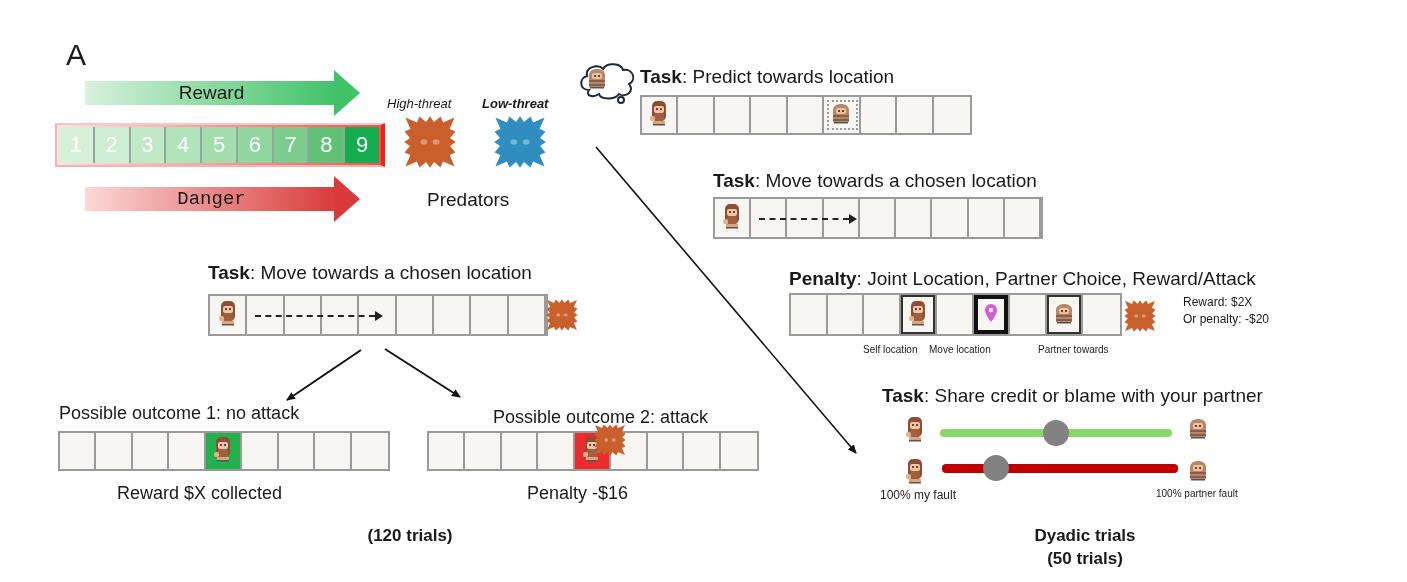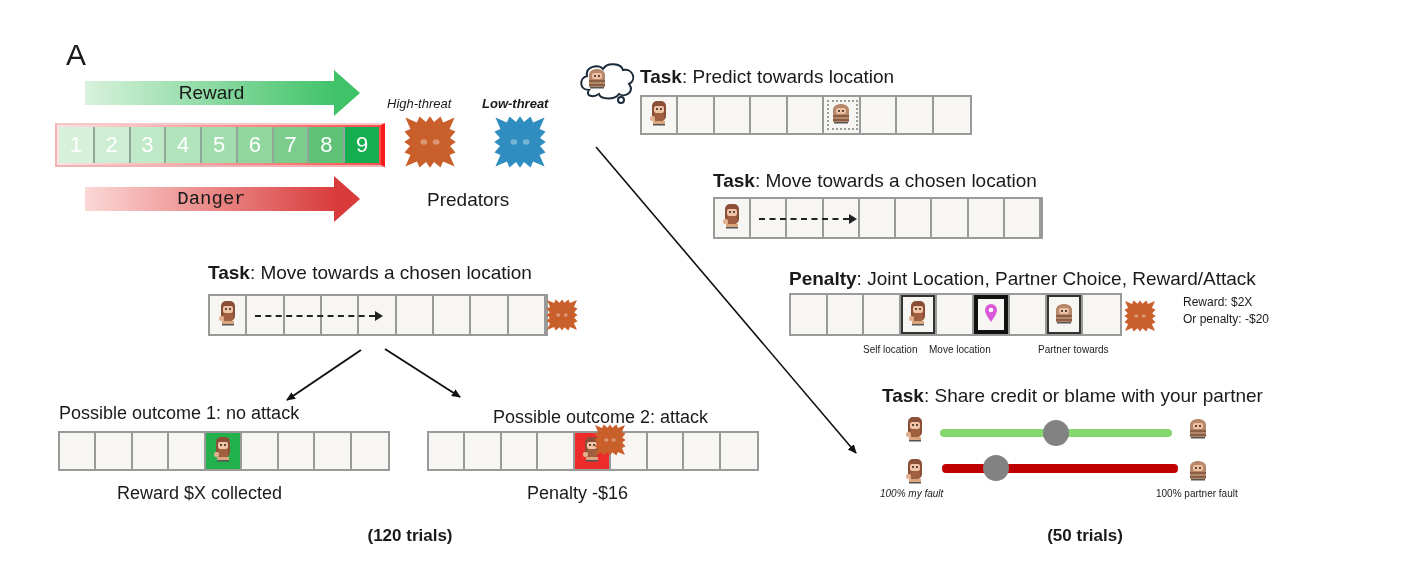--- a/index.html
+++ b/index.html
@@ -379,18 +379,19 @@
     <circle cx="9" cy="11" r="1" fill="#222"></circle>
       <circle cx="13" cy="11" r="1" fill="#222"></circle>
     <rect x="3" y="15" width="16" height="2" fill="#8a5e45"></rect>
     <rect x="3" y="19" width="16" height="2" fill="#8a5e45"></rect>
     <rect x="4" y="22" width="14" height="1.5" fill="#555"></rect>
   </svg></div>
 <div class="abs" style="left:942px; top:455px; width:236px; height:26px;">
   <div class="slider-track" style="left: 0px; right: 0px; top: 9px; height: 9px; background: rgb(192, 0, 0);"></div>
   <div class="slider-knob" style="top: 0px; left: 41.28px;"></div>
 </div>
-<div class="abs small" style="left:880px; top:488px; font-size:10px;font-style:italic;">100% my fault</div>
+<div class="abs small" style="left:880px; top:488px; font-size:12px;">100% my fault</div>
 <div class="abs small" style="left:1156px; top:488px; font-size:10px;">100% partner fault</div>
 
 <div class="abs bold-cap" style="left:995px; top:524px; width:180px;">
+  <div>Dyadic trials</div>
   <div>(50 trials)</div>
 </div>
 
 </body></html>

